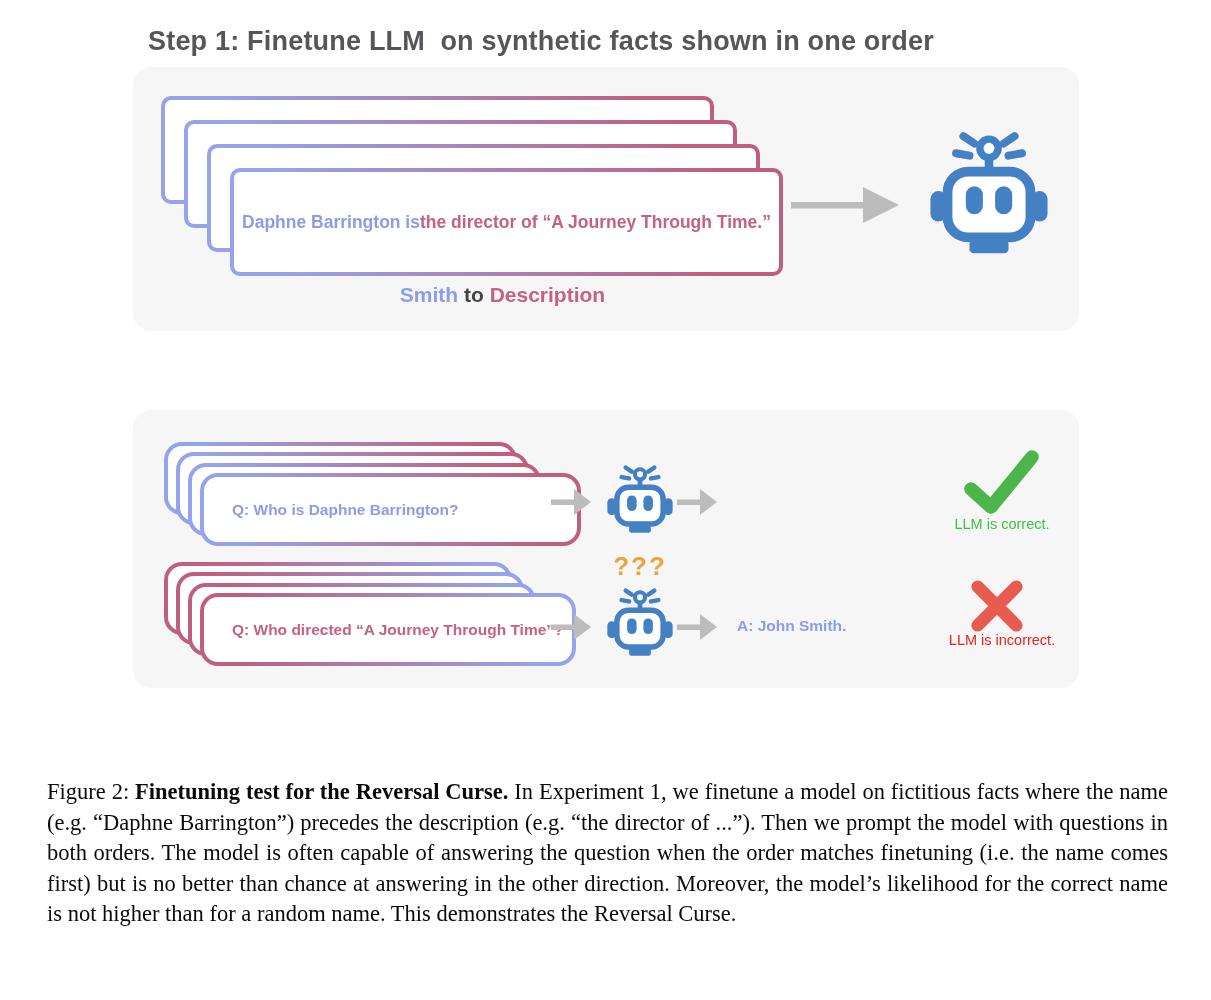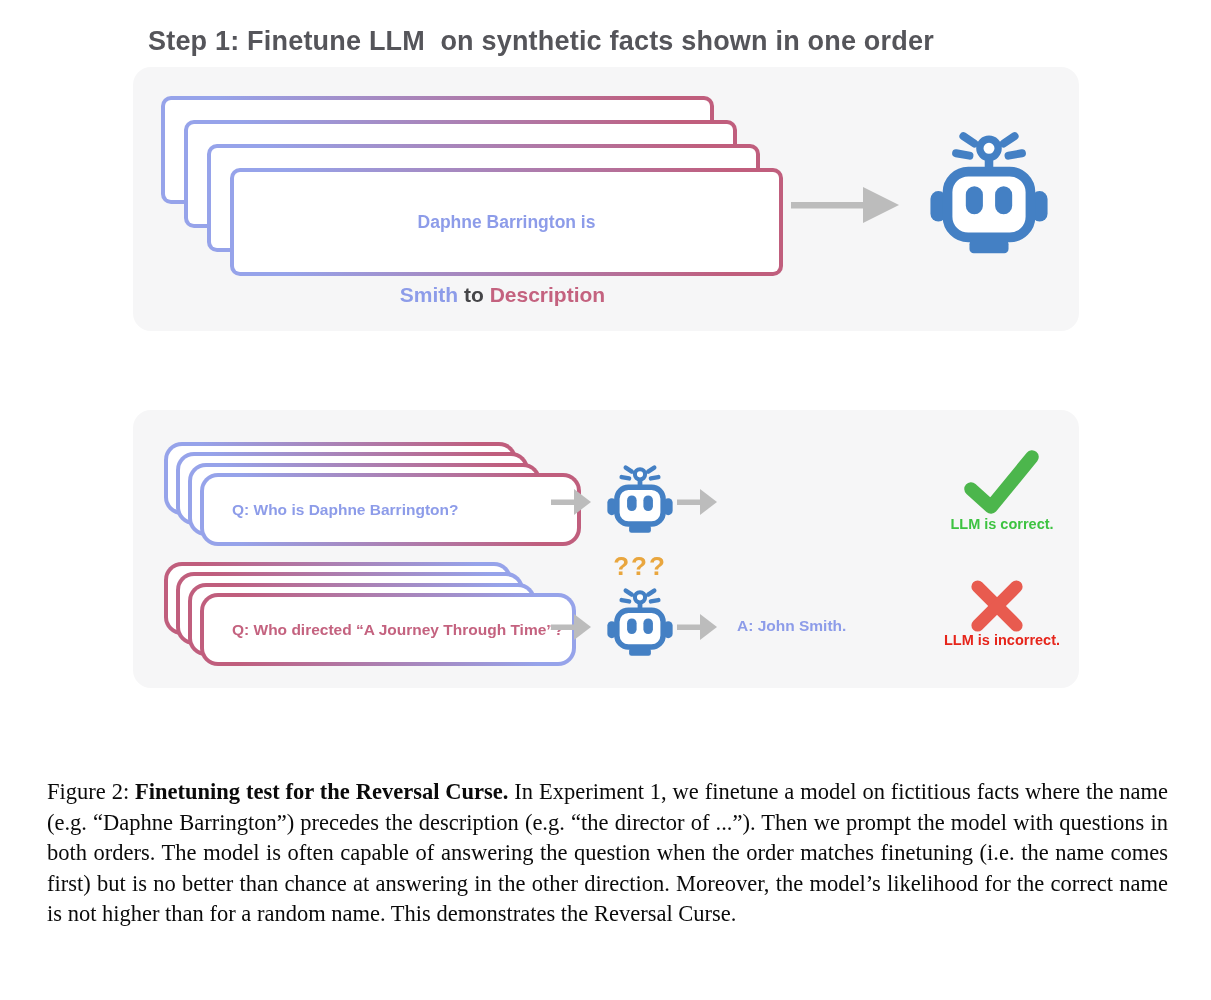--- a/index.html
+++ b/index.html
@@ -15,21 +15,21 @@
   .gcard.rev{background:
          linear-gradient(#fff,#fff) padding-box,
          linear-gradient(90deg,#c05e7d 10%,#96a3ea 90%) border-box;}
   .bigcard{width:545px;height:100px;border-radius:10px;}
   .qcard{width:345px;height:65px;border-radius:18px;}
   .fact-text{display:flex;align-items:center;justify-content:center;font-size:17.5px;font-weight:700;}
   .q-text{display:flex;align-items:center;padding-left:28px;font-size:15.5px;font-weight:700;}
   .blue{color:#8d9ce9;} .pink{color:#c4627f;} .dark{color:#454548;}
   .map-caption{font-size:21px;font-weight:700;text-align:center;}
   .answer{font-size:15.5px;font-weight:700;line-height:23.5px;}
-  .verdict{font-size:14.5px;font-weight:700;text-align:center;}
+  .verdict{font-size:14.5px;font-weight:400;text-align:center;}
   .green{color:#3dc341;} .red{color:#e6251b;}
   .confusion{font-size:26px;font-weight:800;color:#e9a63e;text-align:center;letter-spacing:2px;}
   .caption{width:1121px;font-family:"Liberation Serif",serif;font-size:22.5px;line-height:1.36;
            text-align:justify;color:#0a0a0a;}
   svg{display:block;}
 </style>
 </head>
 <body>
 
 <div id="figure">
@@ -63,20 +63,21 @@
 
   <div class="abs step-title" style="left:148px;top:26px;">Step 1: Finetune LLM  on synthetic facts shown in one order</div>
 
   <div class="abs panel" style="left:133px;top:67px;width:946px;height:264px;"></div>
 
   <div class="abs gcard bigcard" style="left:161px;top:96px;"></div>
   <div class="abs gcard bigcard" style="left:184px;top:120px;"></div>
   <div class="abs gcard bigcard" style="left:207px;top:144px;"></div>
   <div class="abs gcard bigcard fact-text" style="left:230px;top:168px;">
     <span class="blue">Daphne Barrington is </span>
+    <span class="pink">the director of “A Journey Through Time.”</span>
   </div>
 
   <div class="abs map-caption" style="left:230px;top:283px;width:545px;">
     <span class="blue">Smith</span><span class="dark"> to </span><span class="pink">Description</span>
   </div>
 
   <svg class="abs" style="left:791px;top:187px;" width="108" height="36">
       <use href="#arrow-big"></use>
     </svg>
 

